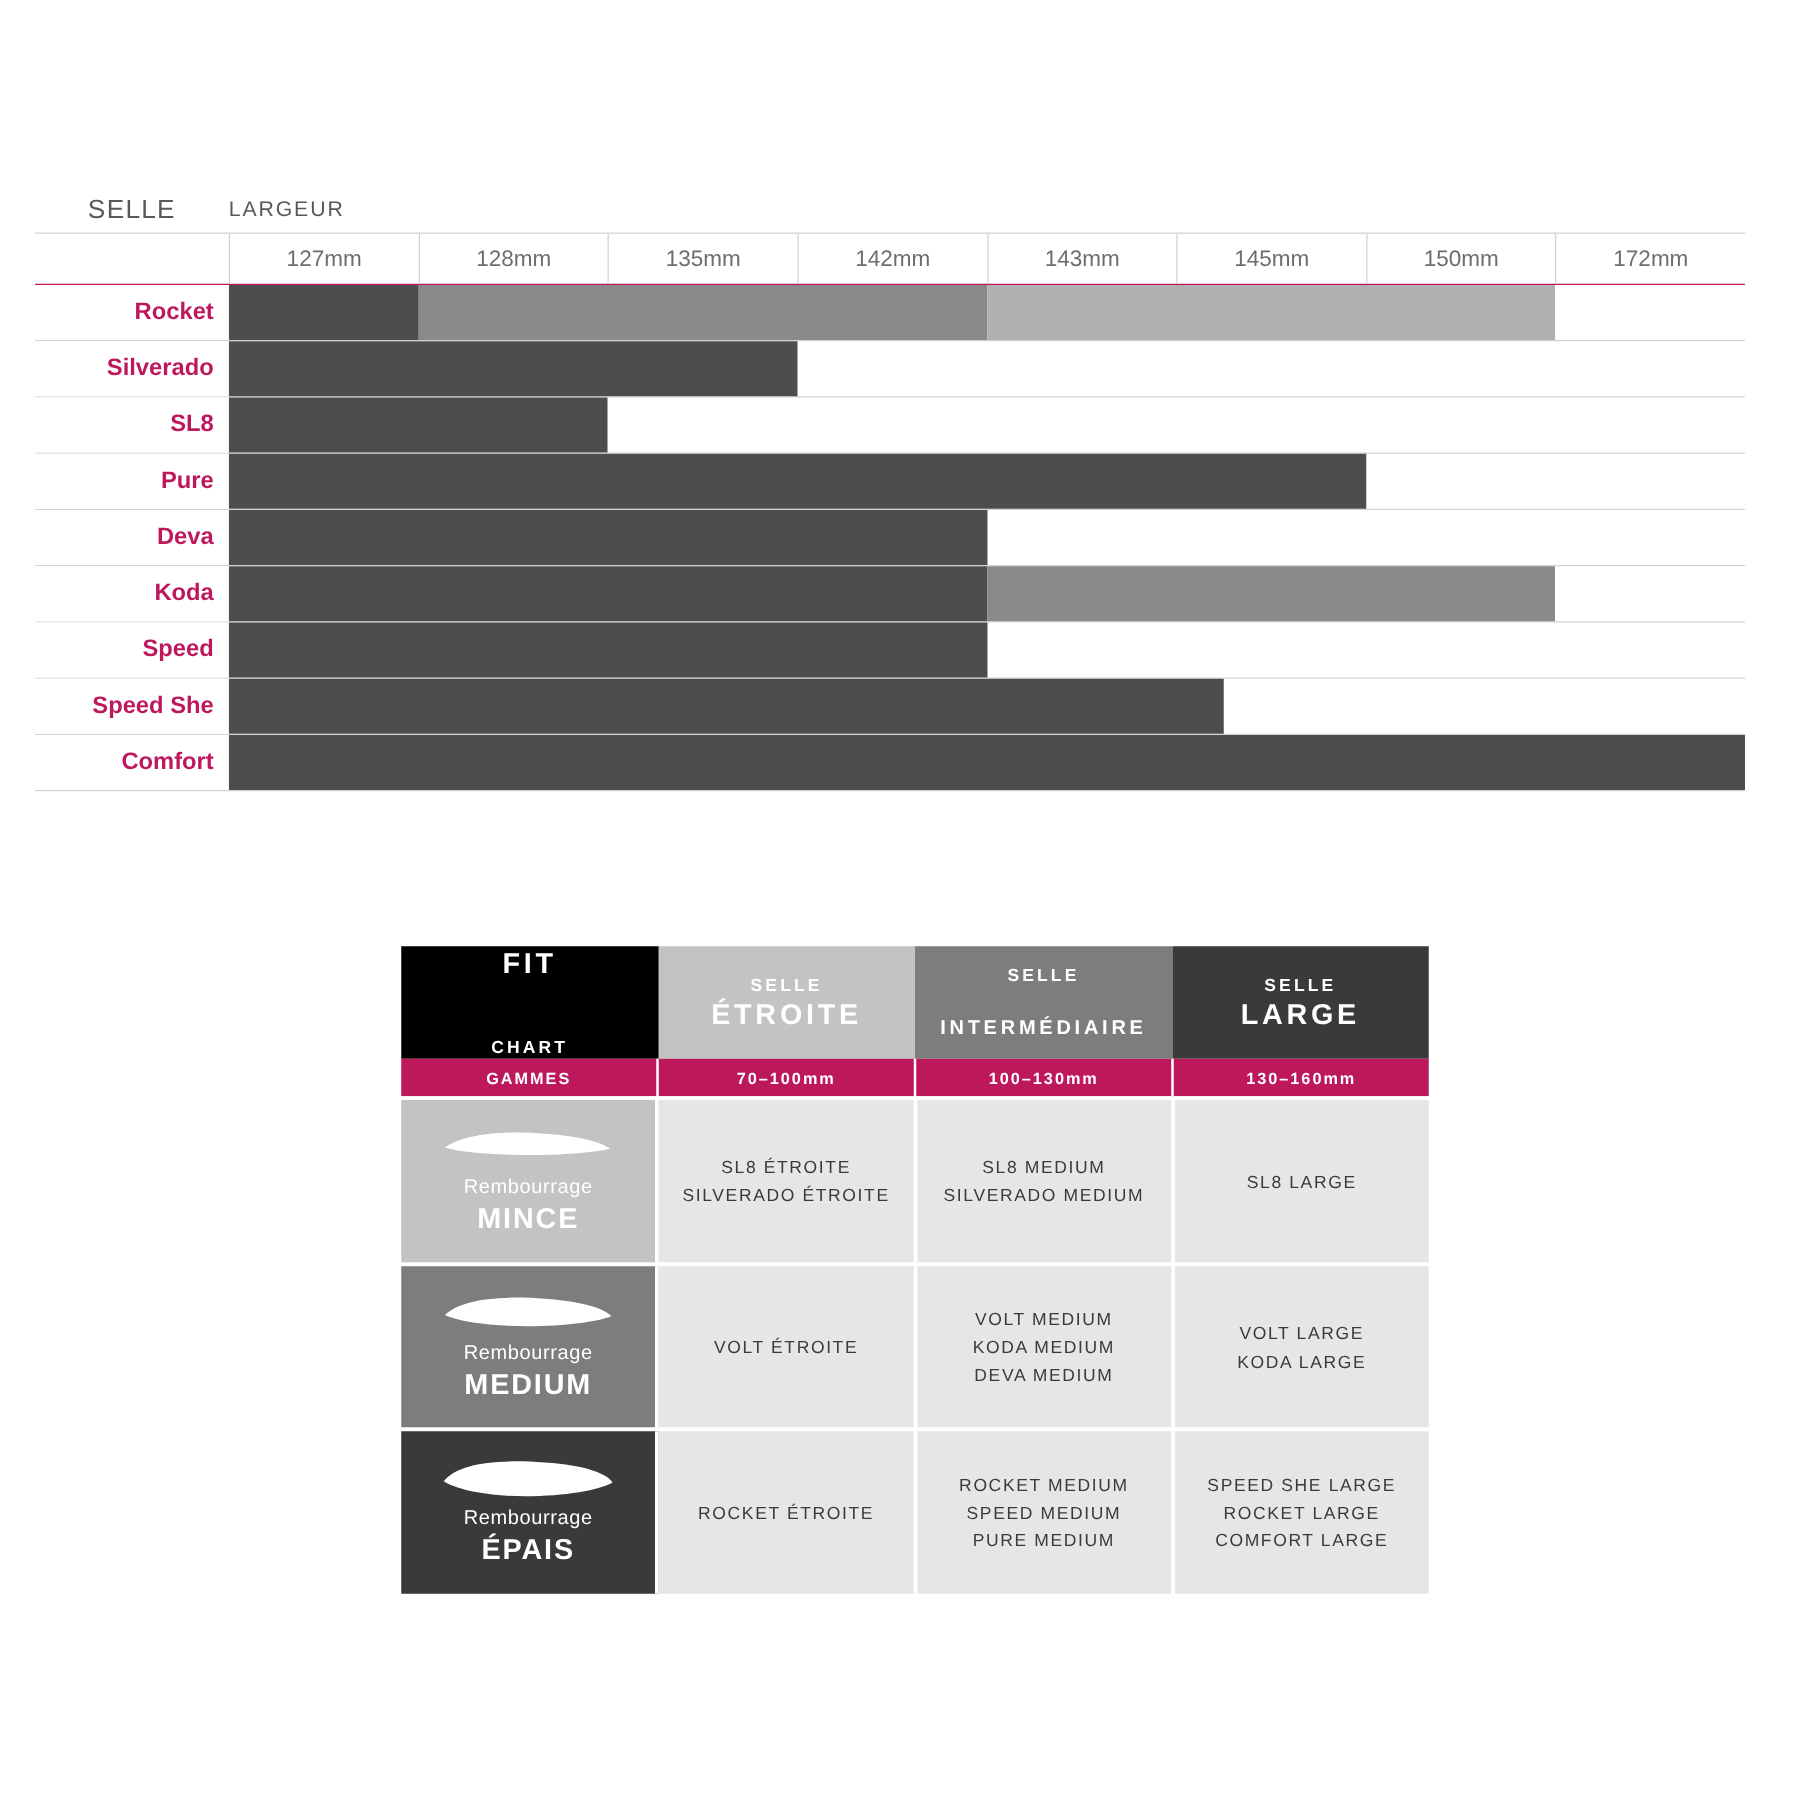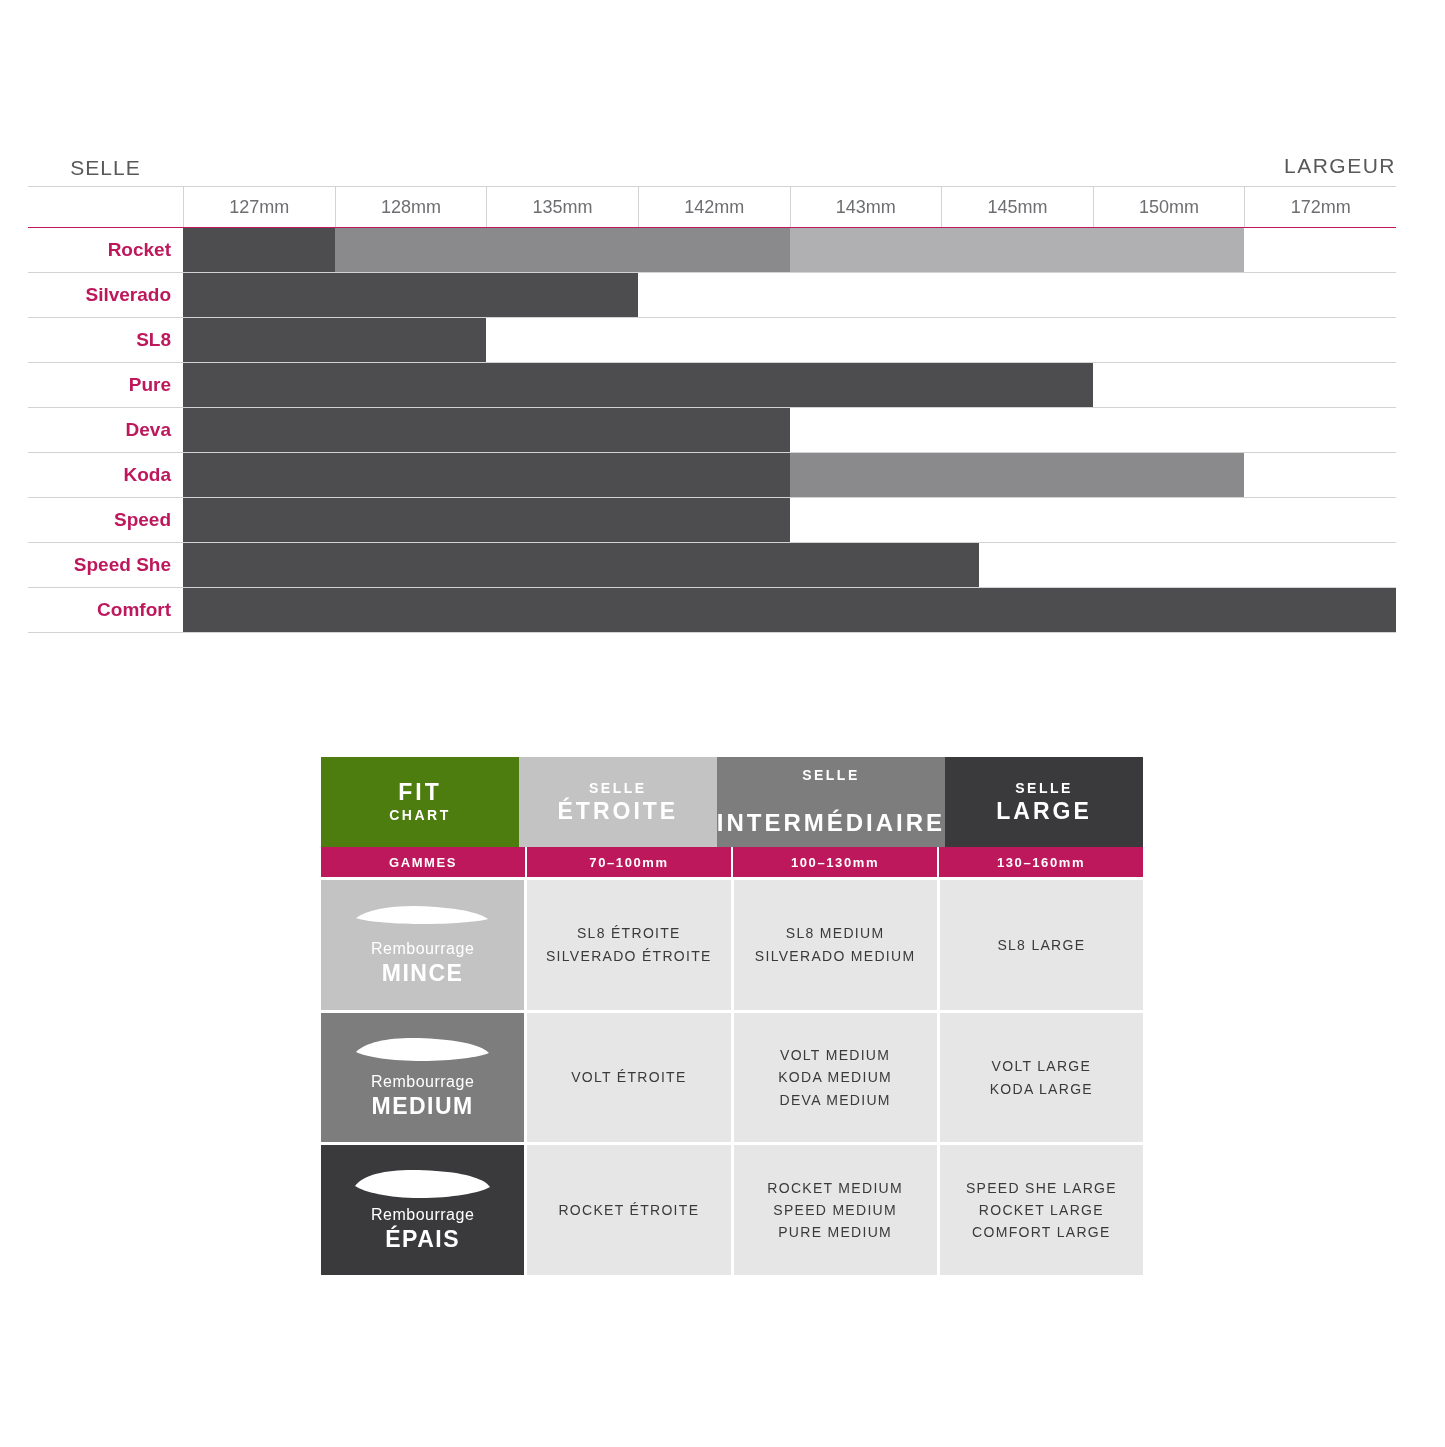--- a/index.html
+++ b/index.html
@@ -34,22 +34,22 @@
     flex: 0 0 155px;
     text-align: center;
     font-size: 21px;
     color: #58595b;
     letter-spacing: 1px;
     padding-bottom: 6px;
     box-sizing: border-box;
   }
   .wc-title {
     flex: 1 1 auto;
-    text-align: right;
-    font-size: 21px;
+    text-align: left;
+    font-size: 17px;
     color: #58595b;
     letter-spacing: 1.5px;
     padding-bottom: 8px;
   }
 
   .wc-colhead {
     display: flex;
     height: 40px;
     border-top: 1px solid #d3d3d3;
     border-bottom: 1px solid #be185d;
@@ -117,26 +117,26 @@
   }
   .fc-hcell {
     flex: 1 1 0;
     display: flex;
     flex-direction: column;
     align-items: center;
     justify-content: center;
     color: #ffffff;
     box-sizing: border-box;
   }
-  .fc-hcell.dark   { background: #4d7c0f; }
+  .fc-hcell.dark   { background: #000000; justify-content: space-between; }
   .fc-hcell.light  { background: #c3c3c3; }
   .fc-hcell.mid    { background: #7d7d7d; }
   .fc-hcell.dark2  { background: #3a3a3c; }
   .fc-h1 {
-    font-size: 24px;
+    font-size: 16px;
     font-weight: bold;
     letter-spacing: 3px;
     line-height: 1.25;
     margin-top: 24px;
   }
   .fc-h2 {
     font-size: 14px;
     font-weight: bold;
     letter-spacing: 2.5px;
     line-height: 1.35;

